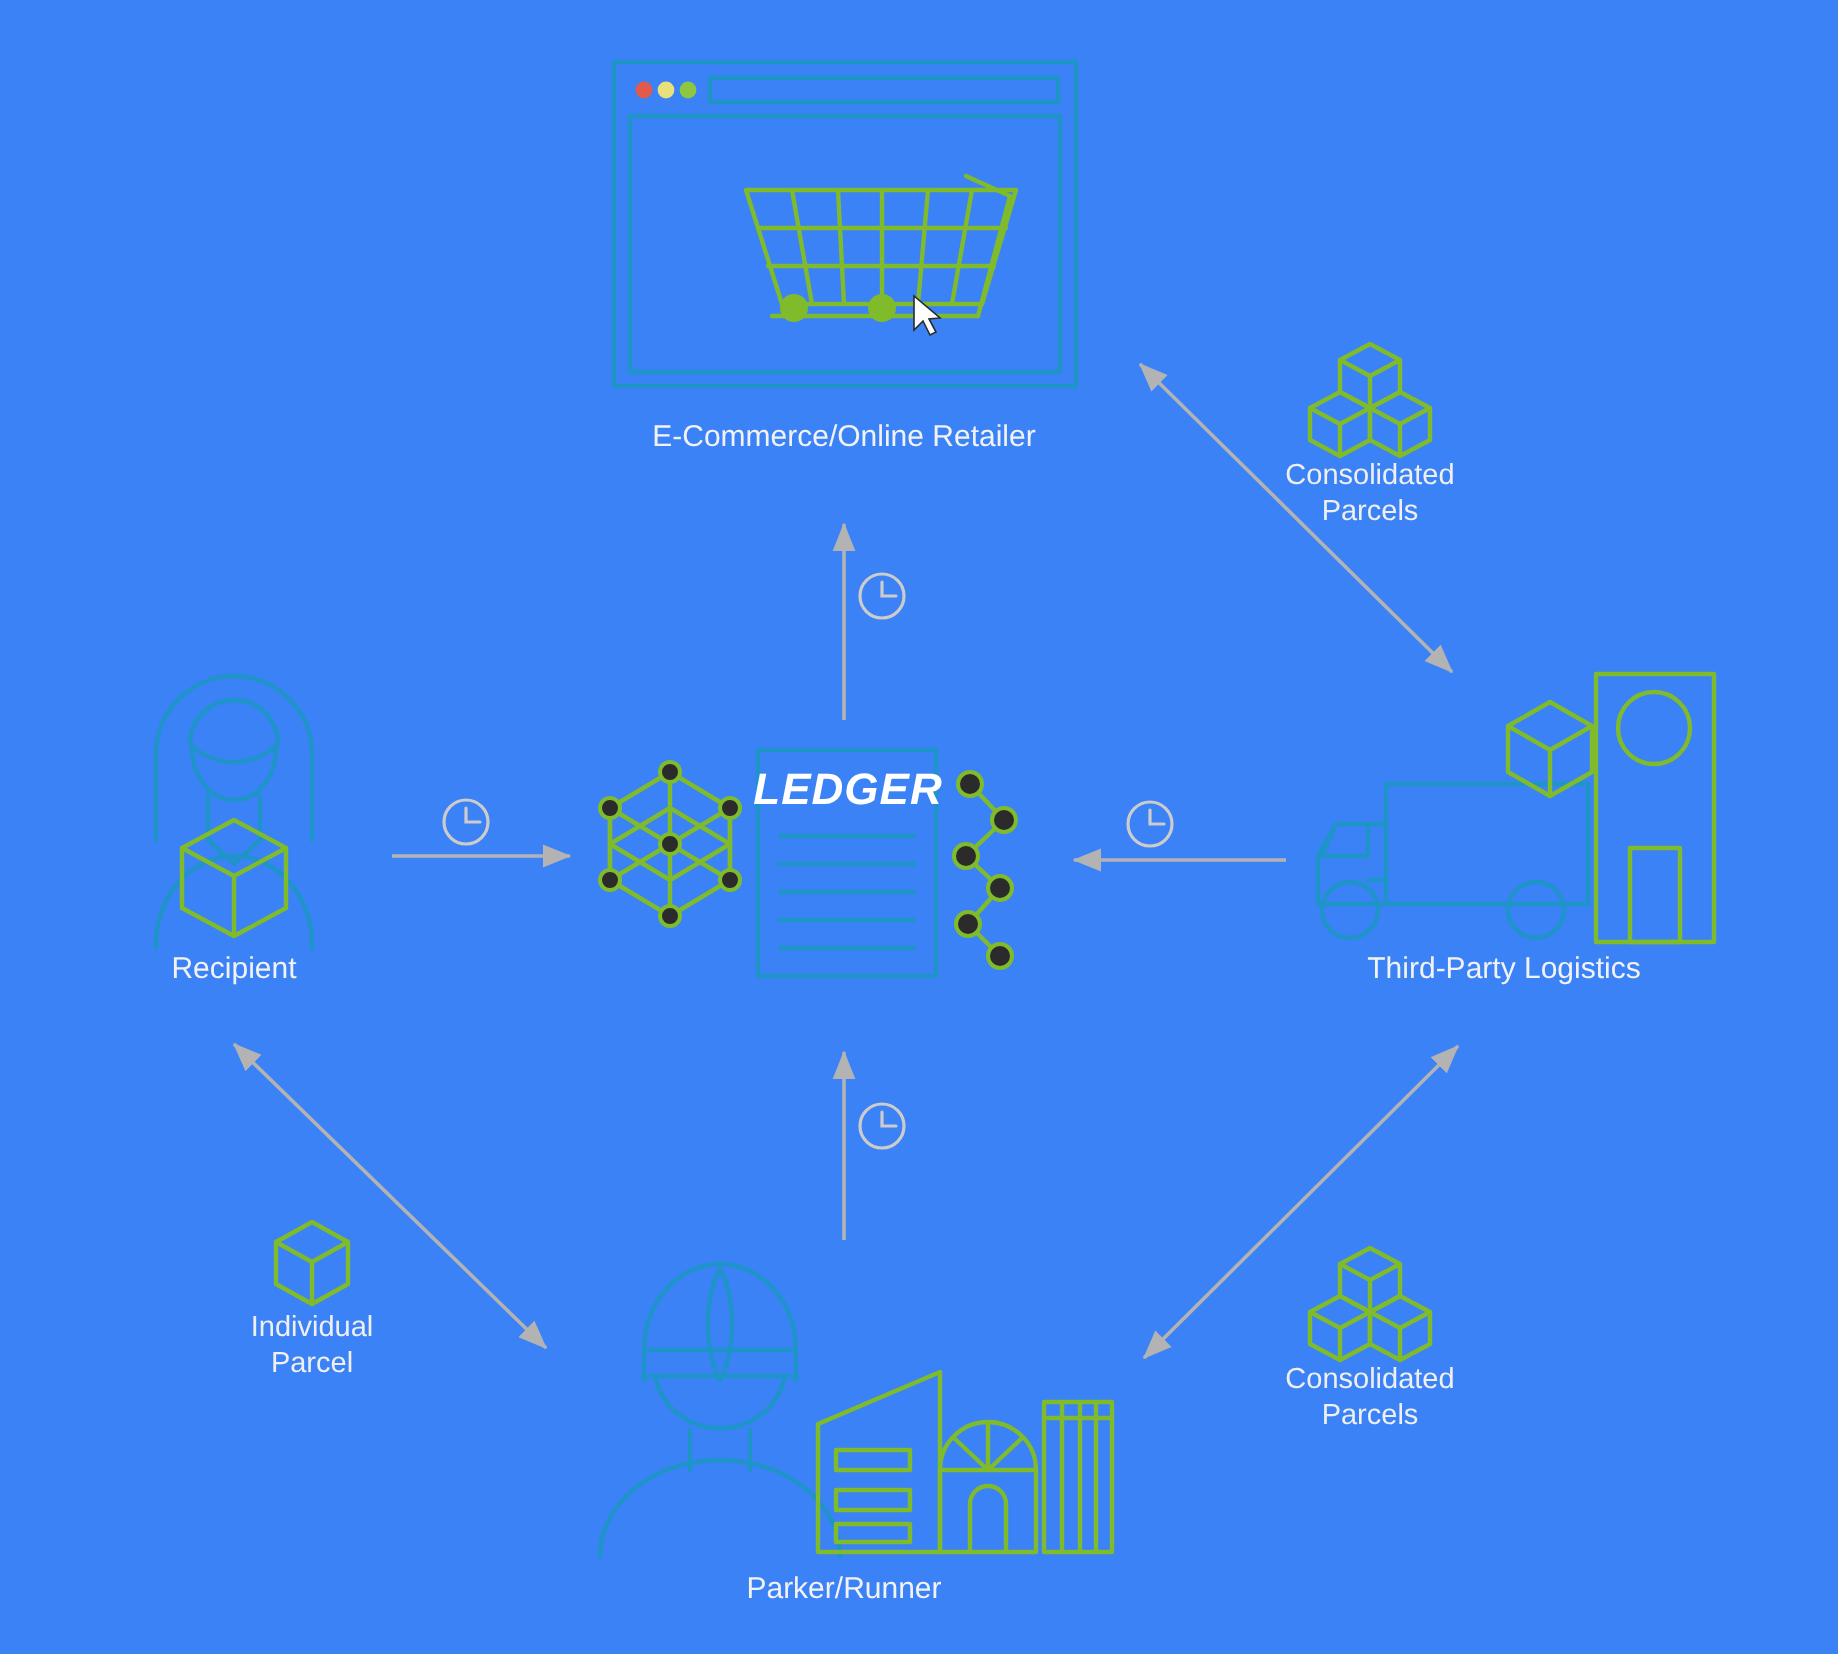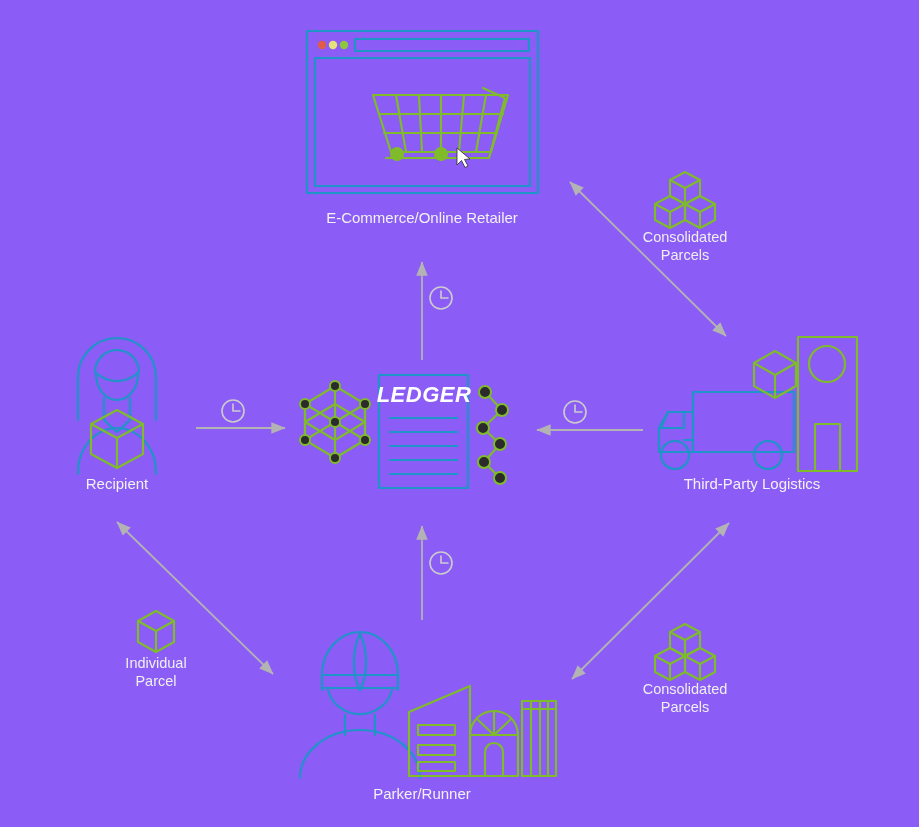--- a/index.html
+++ b/index.html
@@ -4,21 +4,21 @@
 <style>
   html, body {
     margin: 0;
     padding: 0;
     background: #2b2b2b;
   }
   #canvas {
     position: relative;
     width: 919px;
     height: 827px;
-    background: #8b5cf6;
+    background: #3b82f6;
     font-family: "Liberation Sans", sans-serif;
     overflow: hidden;
   }
   svg#scene {
     position: absolute;
     left: 0;
     top: 0;
     width: 919px;
     height: 827px;
     display: block;

